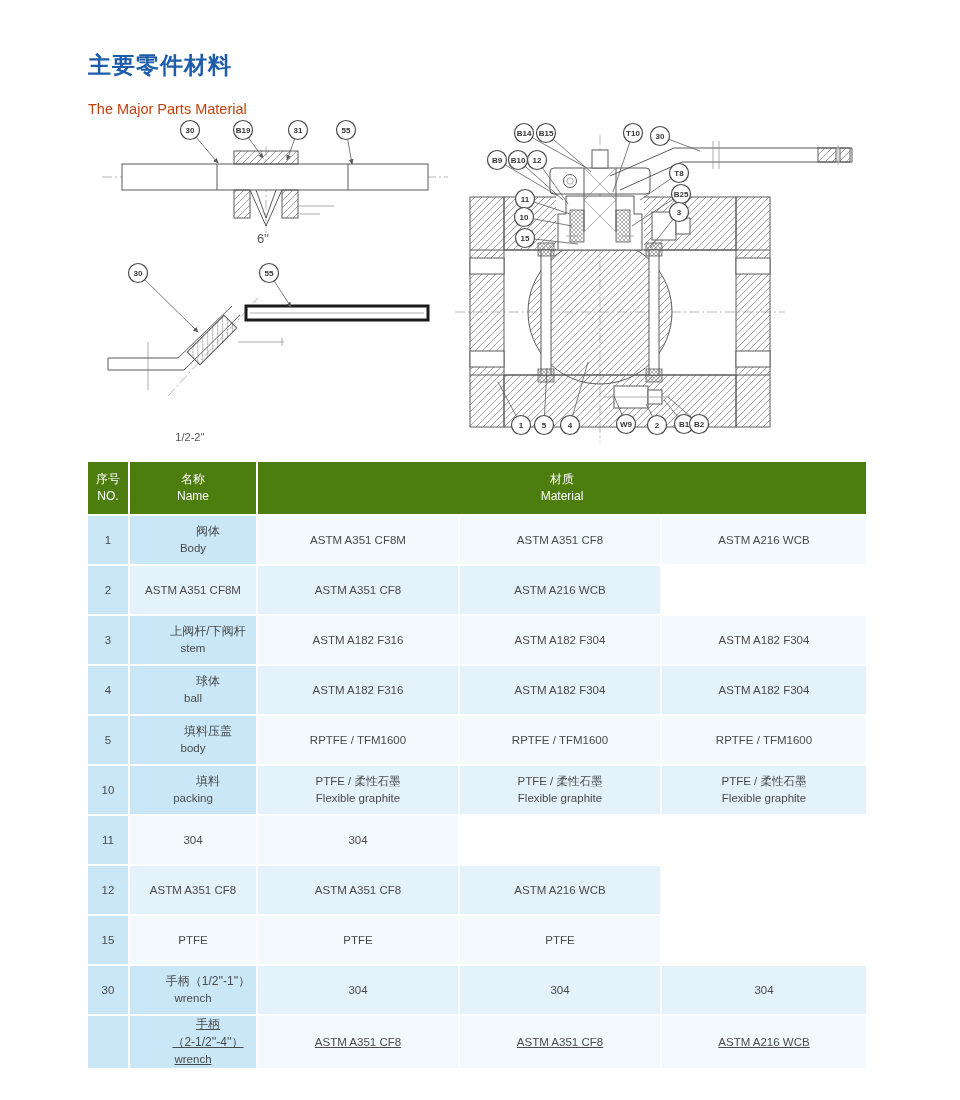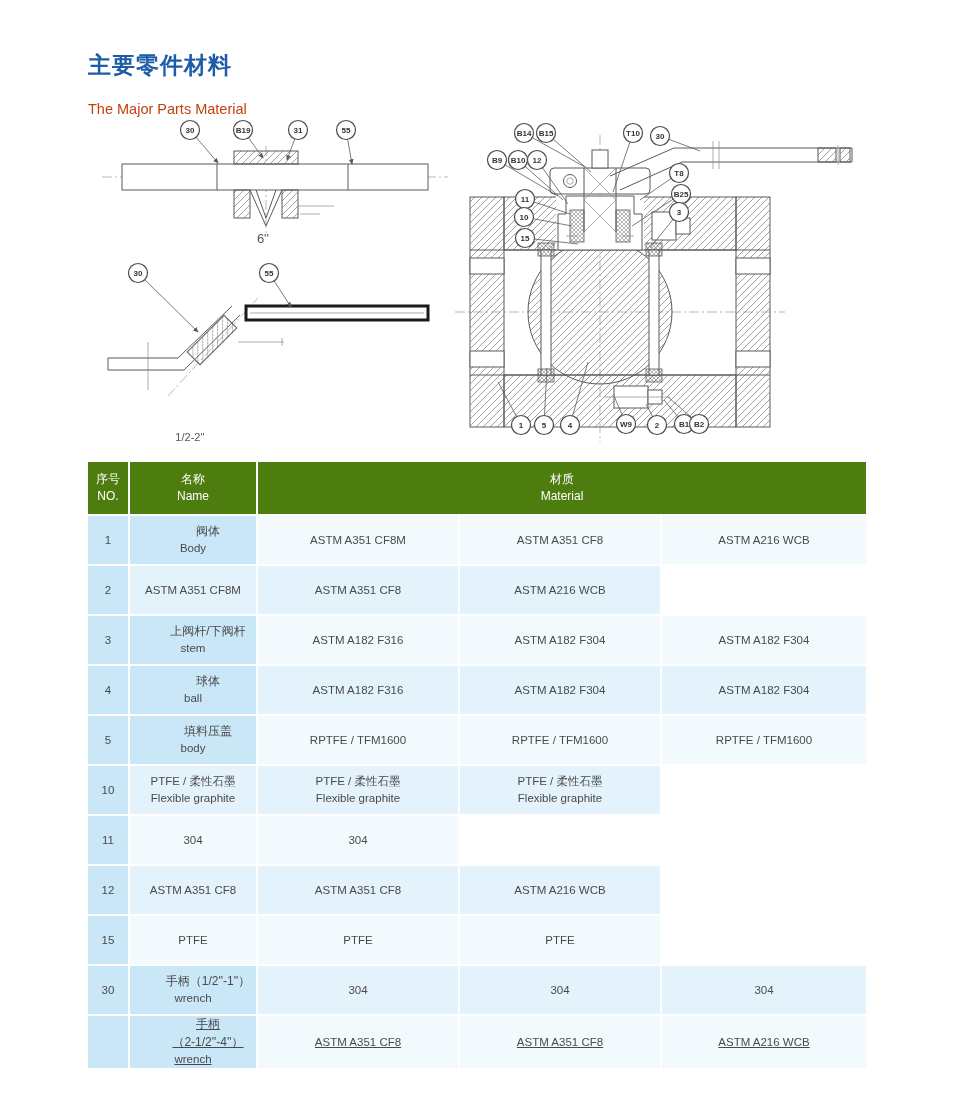--- a/index.html
+++ b/index.html
@@ -337,20 +337,24 @@
           <div class="cell name">
             <div class="cn pre">填料压盖</div>
             <div class="en">body</div>
           </div>
           <div class="cell mat pre">RPTFE / TFM1600</div>
           <div class="cell mat pre">RPTFE / TFM1600</div>
           <div class="cell mat pre">RPTFE / TFM1600</div>
         </div>
         <div class="trow alt">
           <div class="cell no">10</div>
+          <div class="cell name">
+            <div class="cn pre">填料</div>
+            <div class="en">packing</div>
+          </div>
           <div class="cell mat pre">PTFE / 柔性石墨
 Flexible graphite</div>
           <div class="cell mat pre">PTFE / 柔性石墨
 Flexible graphite</div>
           <div class="cell mat pre">PTFE / 柔性石墨
 Flexible graphite</div>
         </div>
         <div class="trow">
           <div class="cell no">11</div>
           <div class="cell mat pre">304</div>

